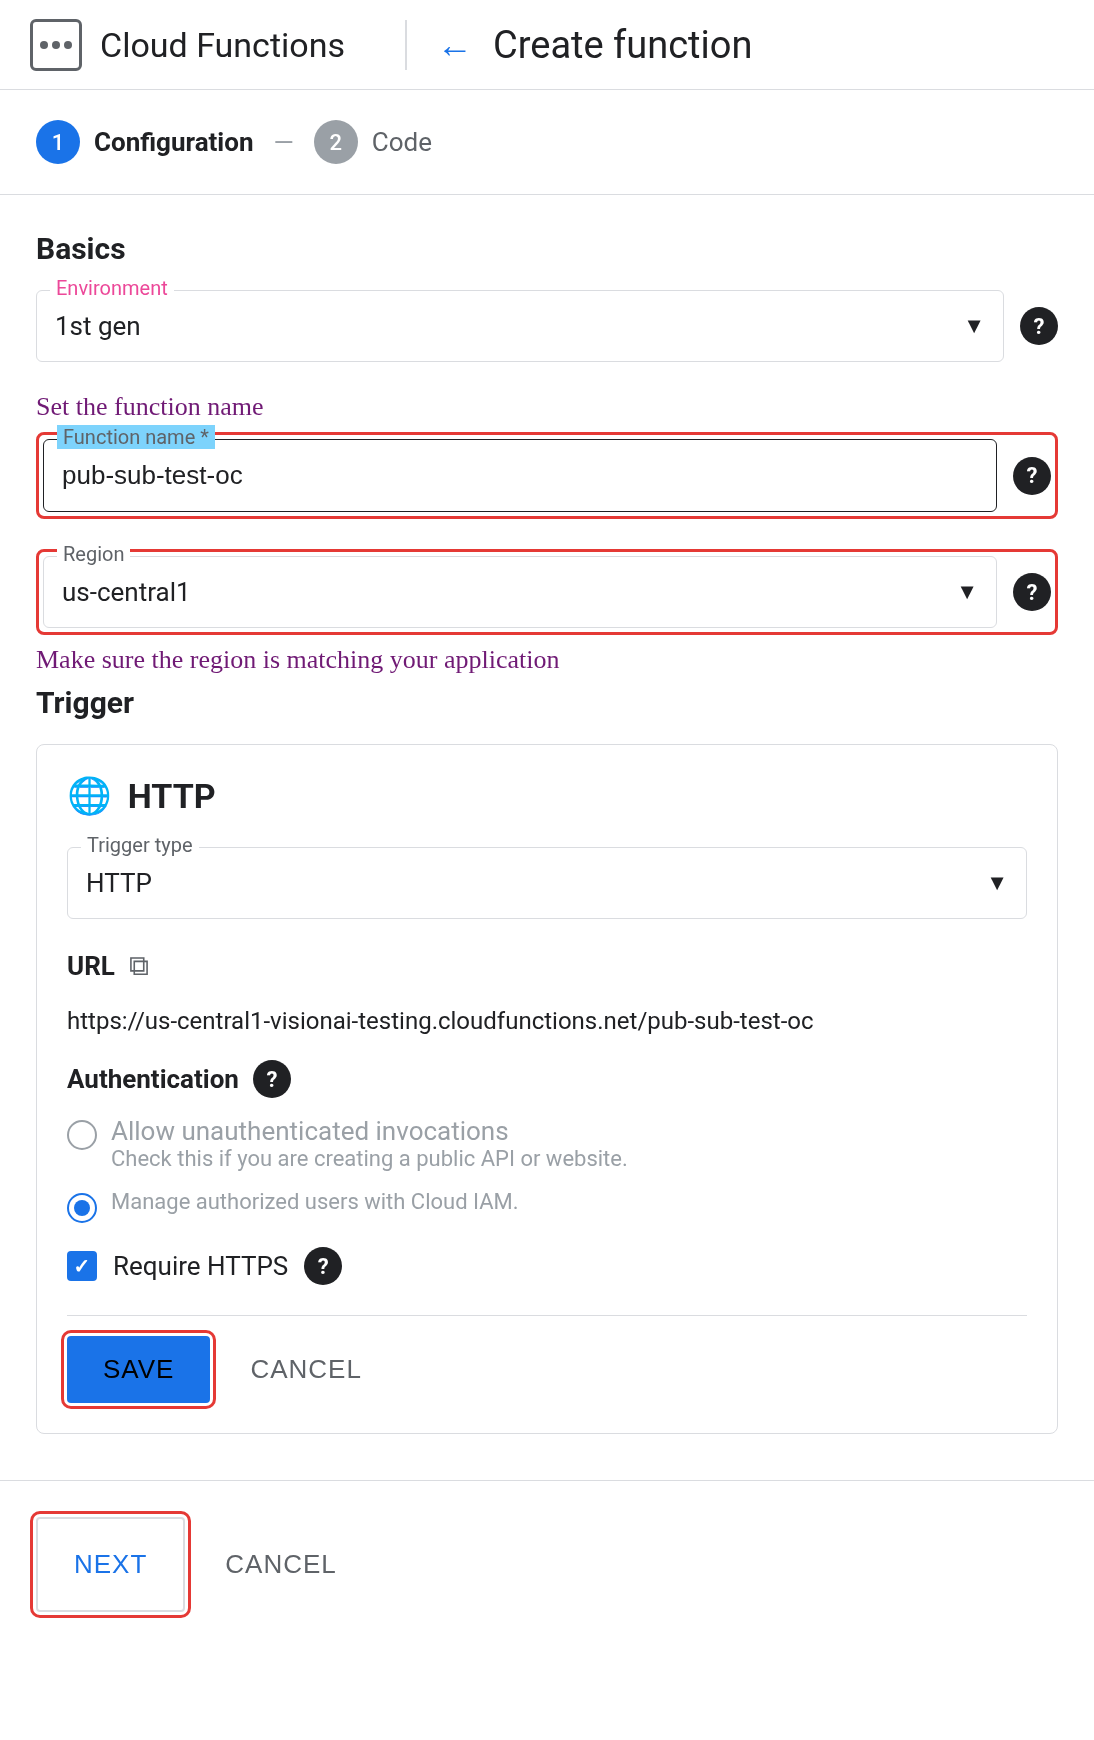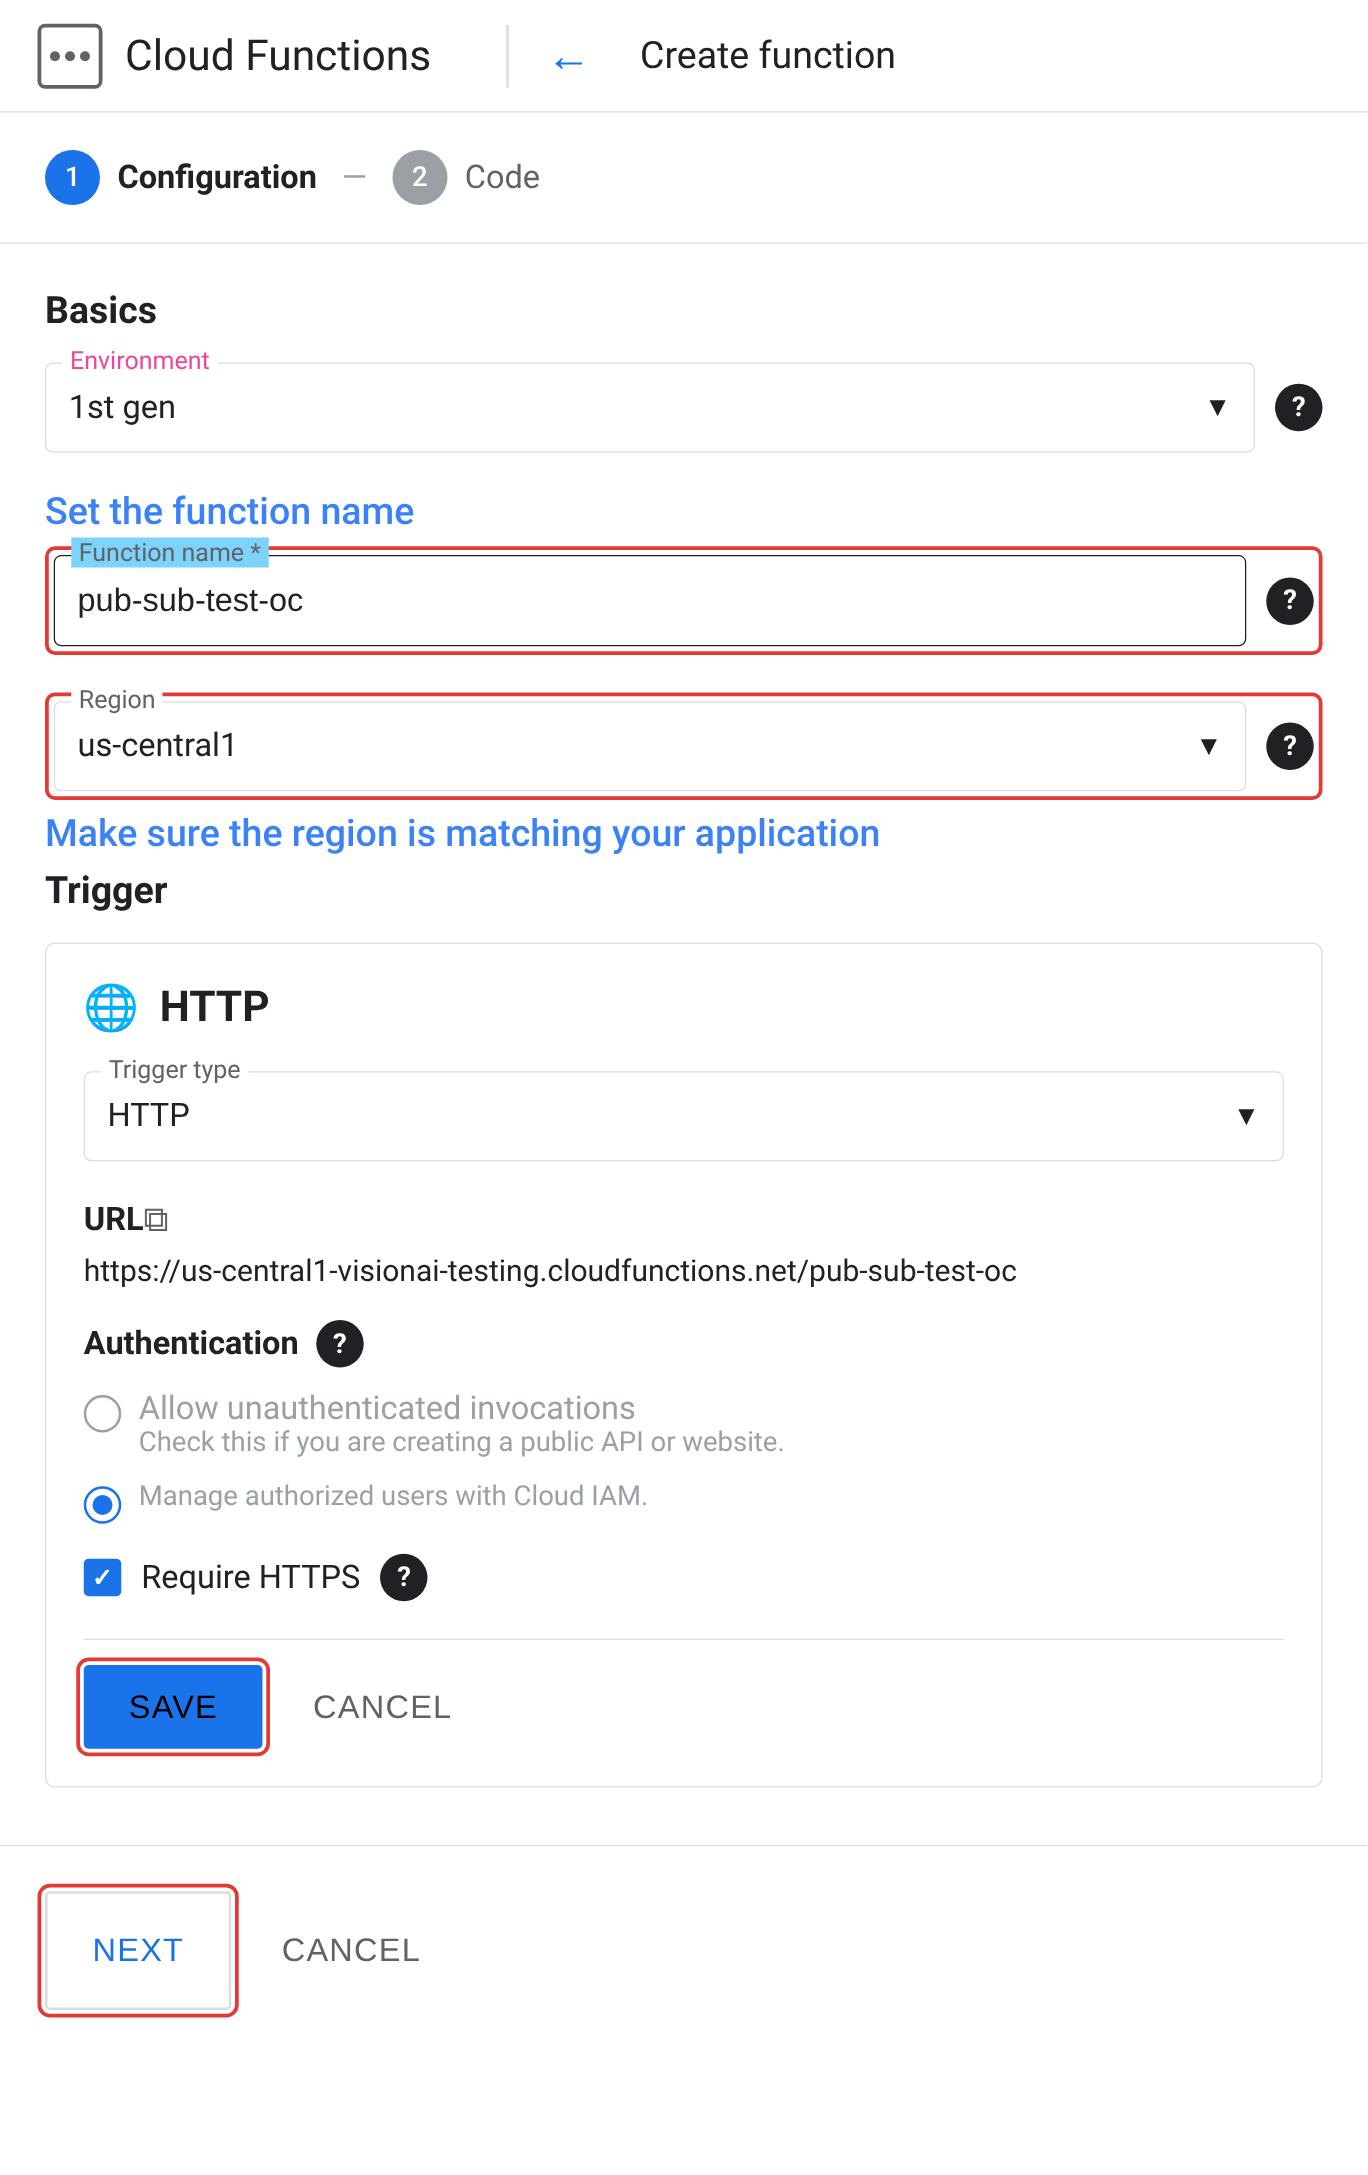--- a/index.html
+++ b/index.html
@@ -62,24 +62,23 @@
       align-items: center;
       gap: 20px;
       cursor: pointer;
     }
     .back-arrow {
       color: #1a73e8;
       font-size: 36px;
       font-weight: 300;
     }
     .header-page-title {
-      font-size: 30px;
+      font-size: 38px;
       font-weight: 400;
       color: #202124;
-      margin-left: 19px;
     }
 
     
     .stepper {
       display: flex;
       align-items: center;
       padding: 30px 36px;
       border-bottom: 1px solid #dadce0;
     }
     .step {
@@ -128,25 +127,26 @@
     
     .section-title {
       font-size: 30px;
       font-weight: 700;
       color: #202124;
       margin-bottom: 24px;
     }
 
     
     .annotation {
-      color: #3b82f6;
-      font-size: 30px;
+      color: #701a75;
+      font-size: 26px;
       font-weight: 500;
       margin-bottom: 10px;
       font-style: normal;
+      font-family: Liberation Serif, serif;
     }
 
     
     .form-field {
       position: relative;
       margin-bottom: 30px;
     }
 
     
     .select-row {
@@ -261,21 +261,22 @@
       background: #fff;
     }
 
     
     .url-section {
       margin-bottom: 24px;
     }
     .url-header {
       display: flex;
       align-items: center;
-      margin-bottom: 6px;
+      gap: 14px;
+      margin-bottom: 20px;
     }
     .url-label {
       font-size: 26px;
       font-weight: 700;
       color: #202124;
     }
     .copy-icon {
       font-size: 28px;
       color: #5f6368;
       cursor: pointer;

